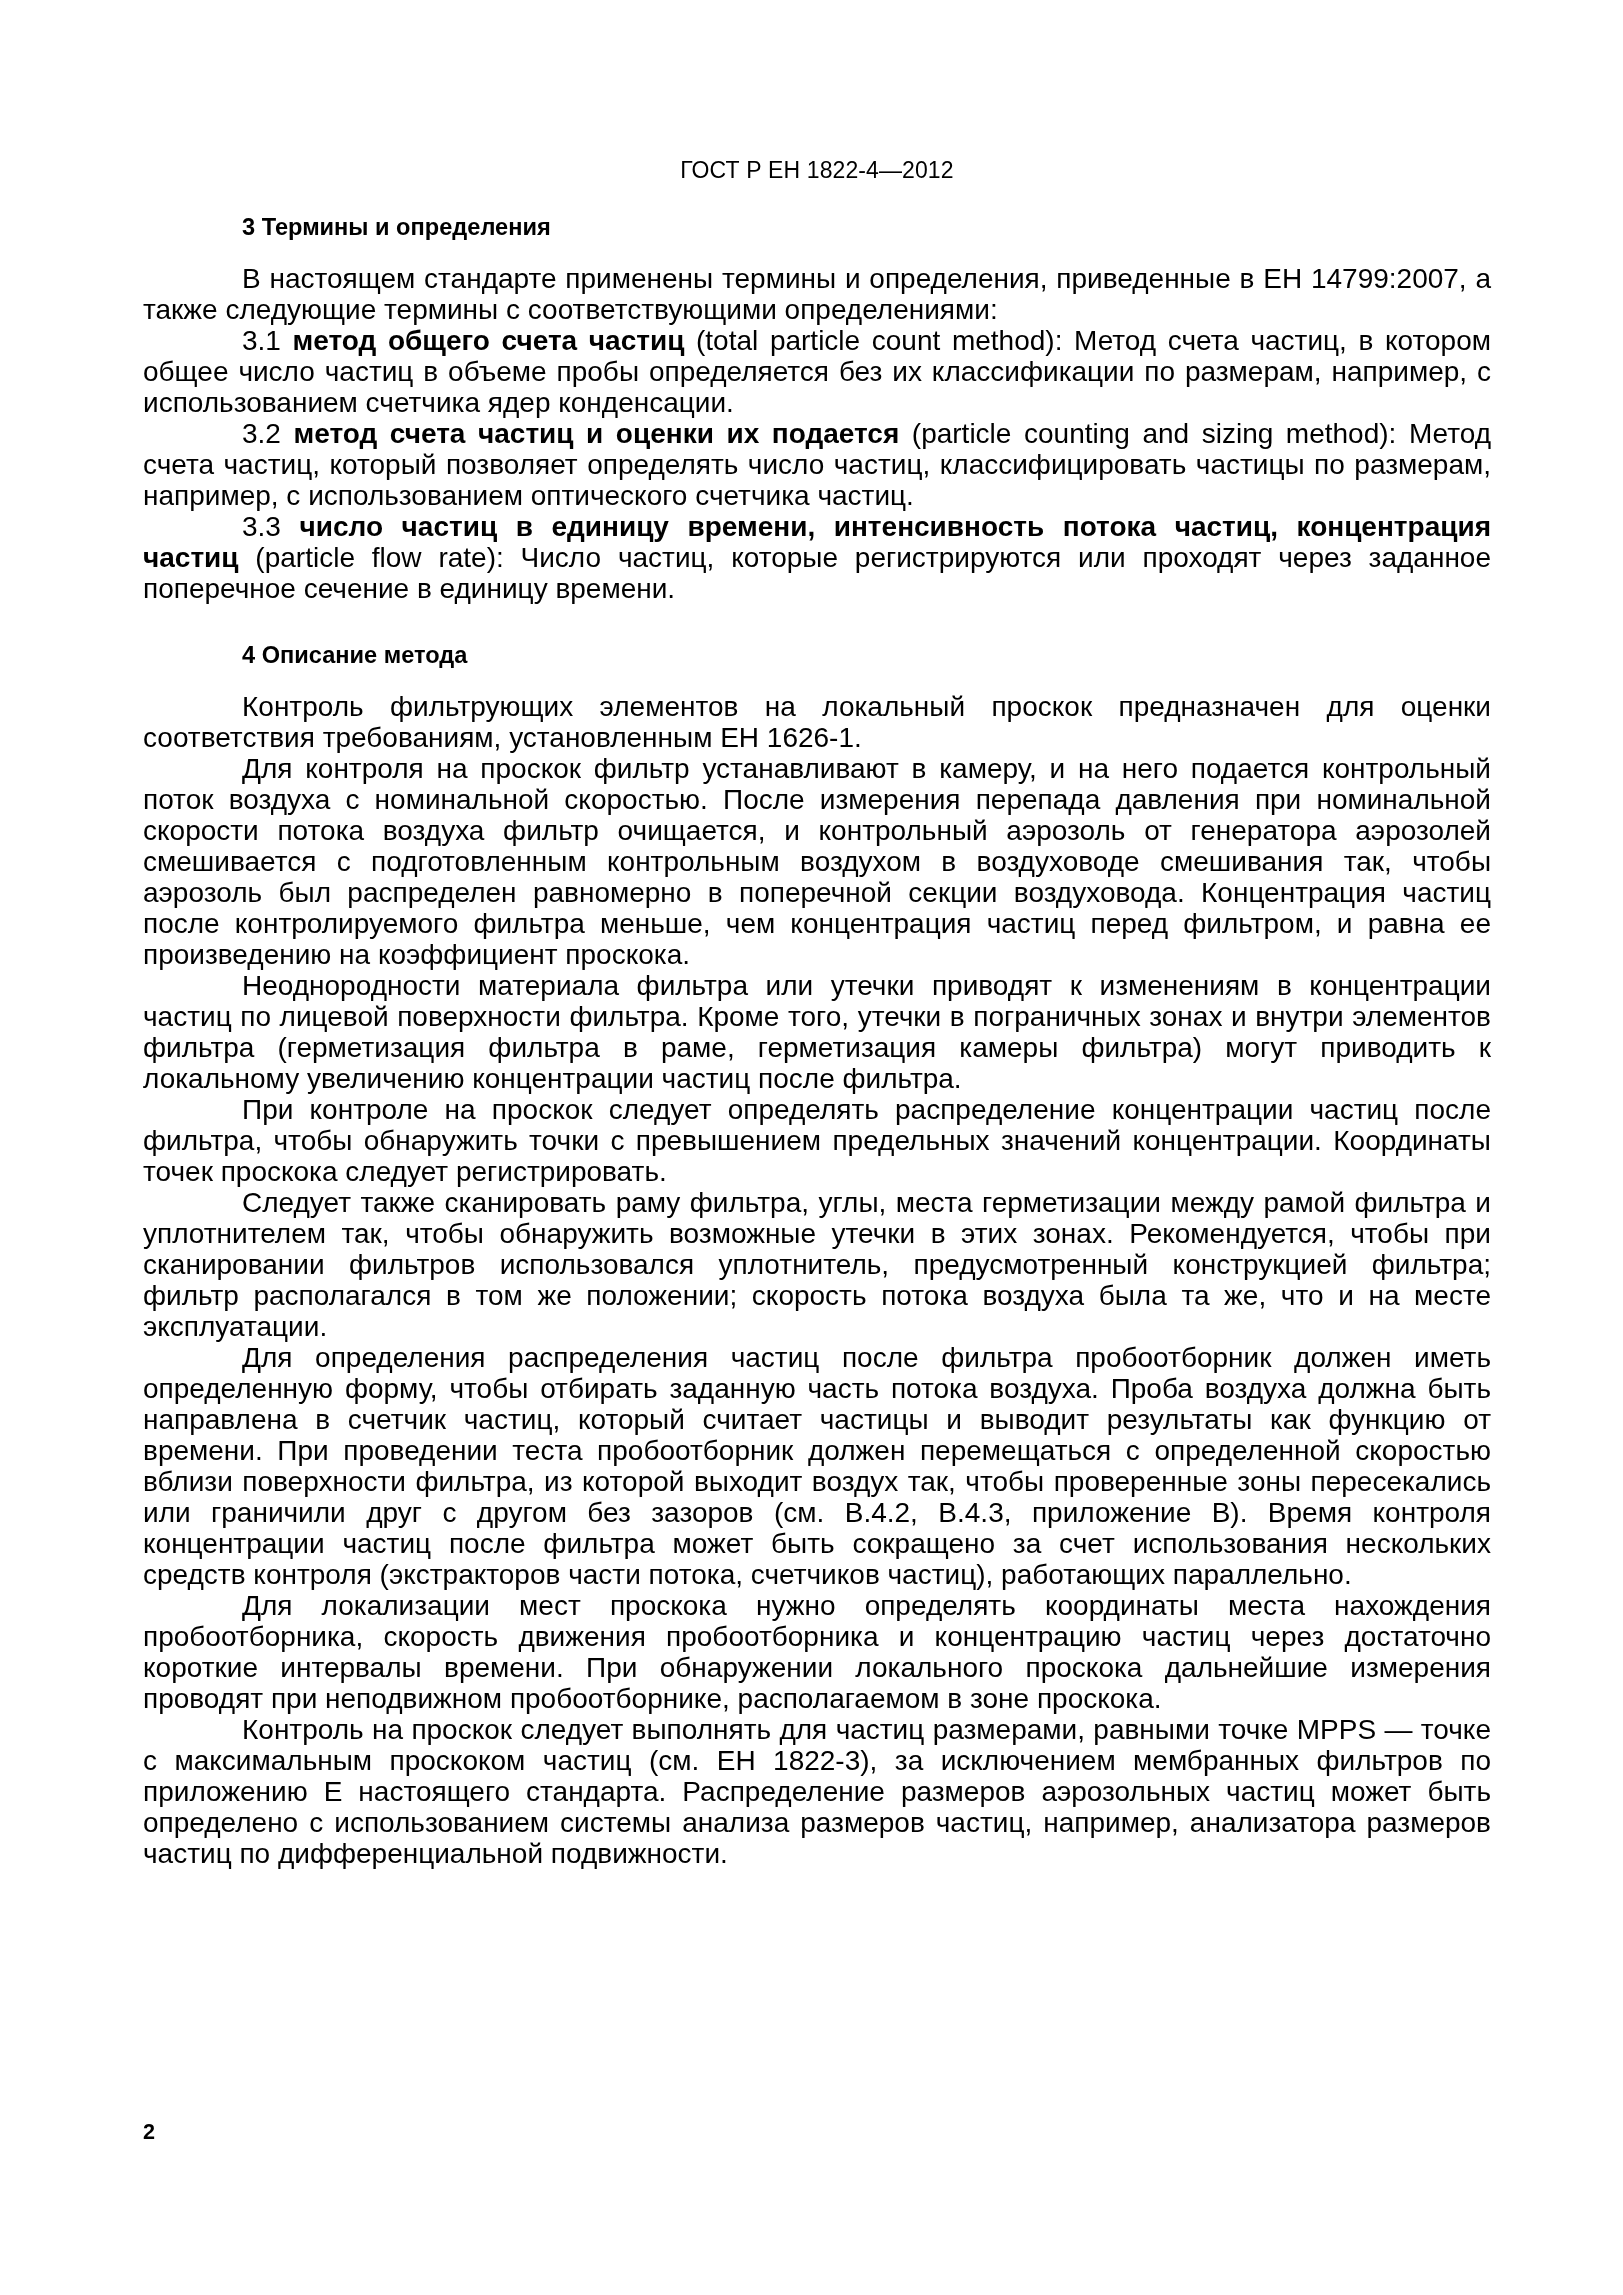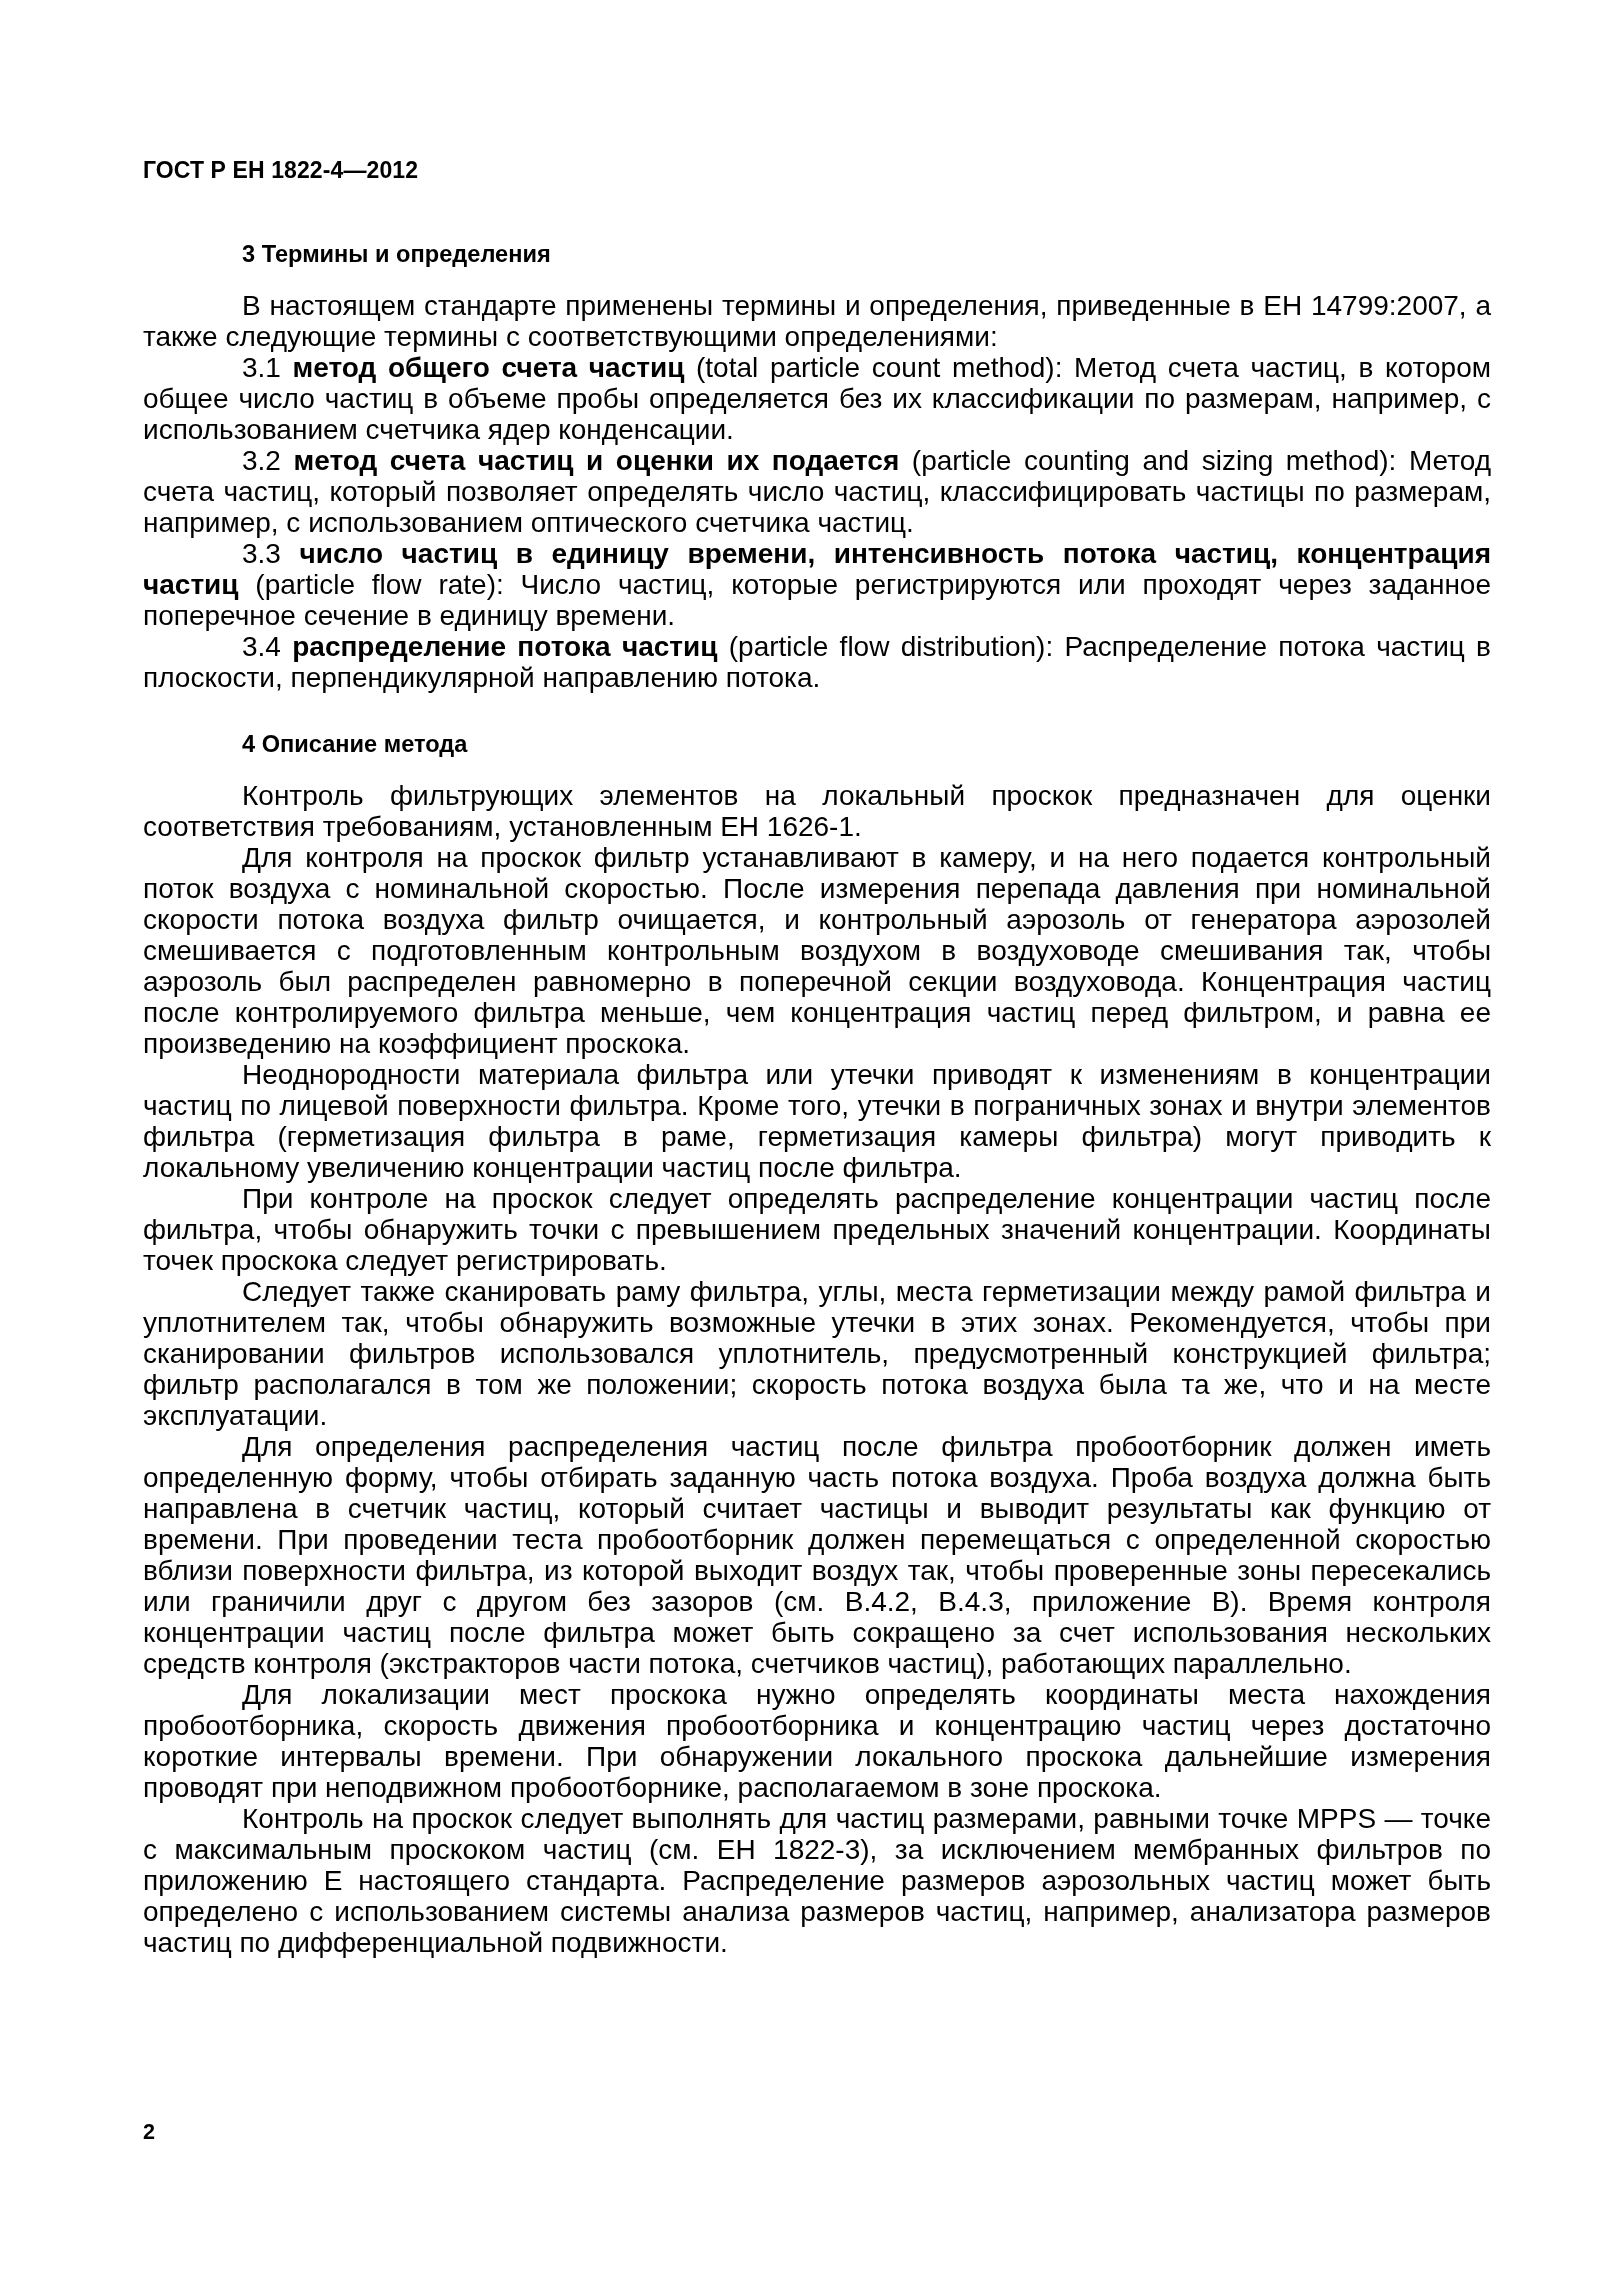--- a/index.html
+++ b/index.html
@@ -21,23 +21,24 @@
     overflow: hidden;
   }
   .content {
     position: absolute;
     left: 143px;
     top: 157px;
     width: 1348px;
   }
   .doc-header {
     font-size: 23px;
-    font-weight: bold;
+    font-weight: normal;
     letter-spacing: 0.1px;
-    margin-bottom: 57px;
+    margin-bottom: 30px;
+    text-align: center;
   }
   .section-title {
     font-size: 23.6px;
     font-weight: bold;
     margin: 0 0 22px 0;
     padding-left: 99px;
   }
   .section-title.second {
     margin-top: 38px;
     margin-bottom: 22px;
@@ -68,21 +69,20 @@
   <div class="content">
 
     <div class="doc-header">ГОСТ Р ЕН 1822-4—2012</div>
 
     <h2 class="section-title">3 Термины и определения</h2>
 
     <p class="para"><span>В настоящем стандарте применены термины и определения, приведенные в ЕН 14799:2007, а также следующие термины с соответствующими определениями:</span></p>
     <p class="para"><span>3.1 </span><span class="b">метод общего счета частиц</span><span> (total particle count method): Метод счета частиц, в котором общее число частиц в объеме пробы определяется без их классификации по размерам, например, с использованием счетчика ядер конденсации.</span></p>
     <p class="para"><span>3.2 </span><span class="b">метод счета частиц и оценки их подается</span><span> (particle counting and sizing method): Метод счета частиц, который позволяет определять число частиц, классифицировать частицы по размерам, например, с использованием оптического счетчика частиц.</span></p>
     <p class="para"><span>3.3 </span><span class="b">число частиц в единицу времени, интенсивность потока частиц, концентрация частиц</span><span> (particle flow rate): Число частиц, которые регистрируются или проходят через заданное поперечное сечение в единицу времени.</span></p>
-    <p class="para"><span>3.4 </span><span class="b">распределение потока частиц</span><span> (particle flow distribution): Распределение потока частиц в плоскости, перпендикулярной направлению потока.</span></p>
 
     <h2 class="section-title second">4 Описание метода</h2>
 
     <p class="para"><span>Контроль фильтрующих элементов на локальный проскок предназначен для оценки соответствия требованиям, установленным ЕН 1626-1.</span></p>
     <p class="para"><span>Для контроля на проскок фильтр устанавливают в камеру, и на него подается контрольный поток воздуха с номинальной скоростью. После измерения перепада давления при номинальной скорости потока воздуха фильтр очищается, и контрольный аэрозоль от генератора аэрозолей смешивается с подготовленным контрольным воздухом в воздуховоде смешивания так, чтобы аэрозоль был распределен равномерно в поперечной секции воздуховода. Концентрация частиц после контролируемого фильтра меньше, чем концентрация частиц перед фильтром, и равна ее произведению на коэффициент проскока.</span></p>
     <p class="para"><span>Неоднородности материала фильтра или утечки приводят к изменениям в концентрации частиц по лицевой поверхности фильтра. Кроме того, утечки в пограничных зонах и внутри элементов фильтра (герметизация фильтра в раме, герметизация камеры фильтра) могут приводить к локальному увеличению концентрации частиц после фильтра.</span></p>
     <p class="para"><span>При контроле на проскок следует определять распределение концентрации частиц после фильтра, чтобы обнаружить точки с превышением предельных значений концентрации. Координаты точек проскока следует регистрировать.</span></p>
     <p class="para"><span>Следует также сканировать раму фильтра, углы, места герметизации между рамой фильтра и уплотнителем так, чтобы обнаружить возможные утечки в этих зонах. Рекомендуется, чтобы при сканировании фильтров использовался уплотнитель, предусмотренный конструкцией фильтра; фильтр располагался в том же положении; скорость потока воздуха была та же, что и на месте эксплуатации.</span></p>
     <p class="para"><span>Для определения распределения частиц после фильтра пробоотборник должен иметь определенную форму, чтобы отбирать заданную часть потока воздуха. Проба воздуха должна быть направлена в счетчик частиц, который считает частицы и выводит результаты как функцию от времени. При проведении теста пробоотборник должен перемещаться с определенной скоростью вблизи поверхности фильтра, из которой выходит воздух так, чтобы проверенные зоны пересекались или граничили друг с другом без зазоров (см. В.4.2, В.4.3, приложение В). Время контроля концентрации частиц после фильтра может быть сокращено за счет использования нескольких средств контроля (экстракторов части потока, счетчиков частиц), работающих параллельно.</span></p>
     <p class="para"><span>Для локализации мест проскока нужно определять координаты места нахождения пробоотборника, скорость движения пробоотборника и концентрацию частиц через достаточно короткие интервалы времени. При обнаружении локального проскока дальнейшие измерения проводят при неподвижном пробоотборнике, располагаемом в зоне проскока.</span></p>

